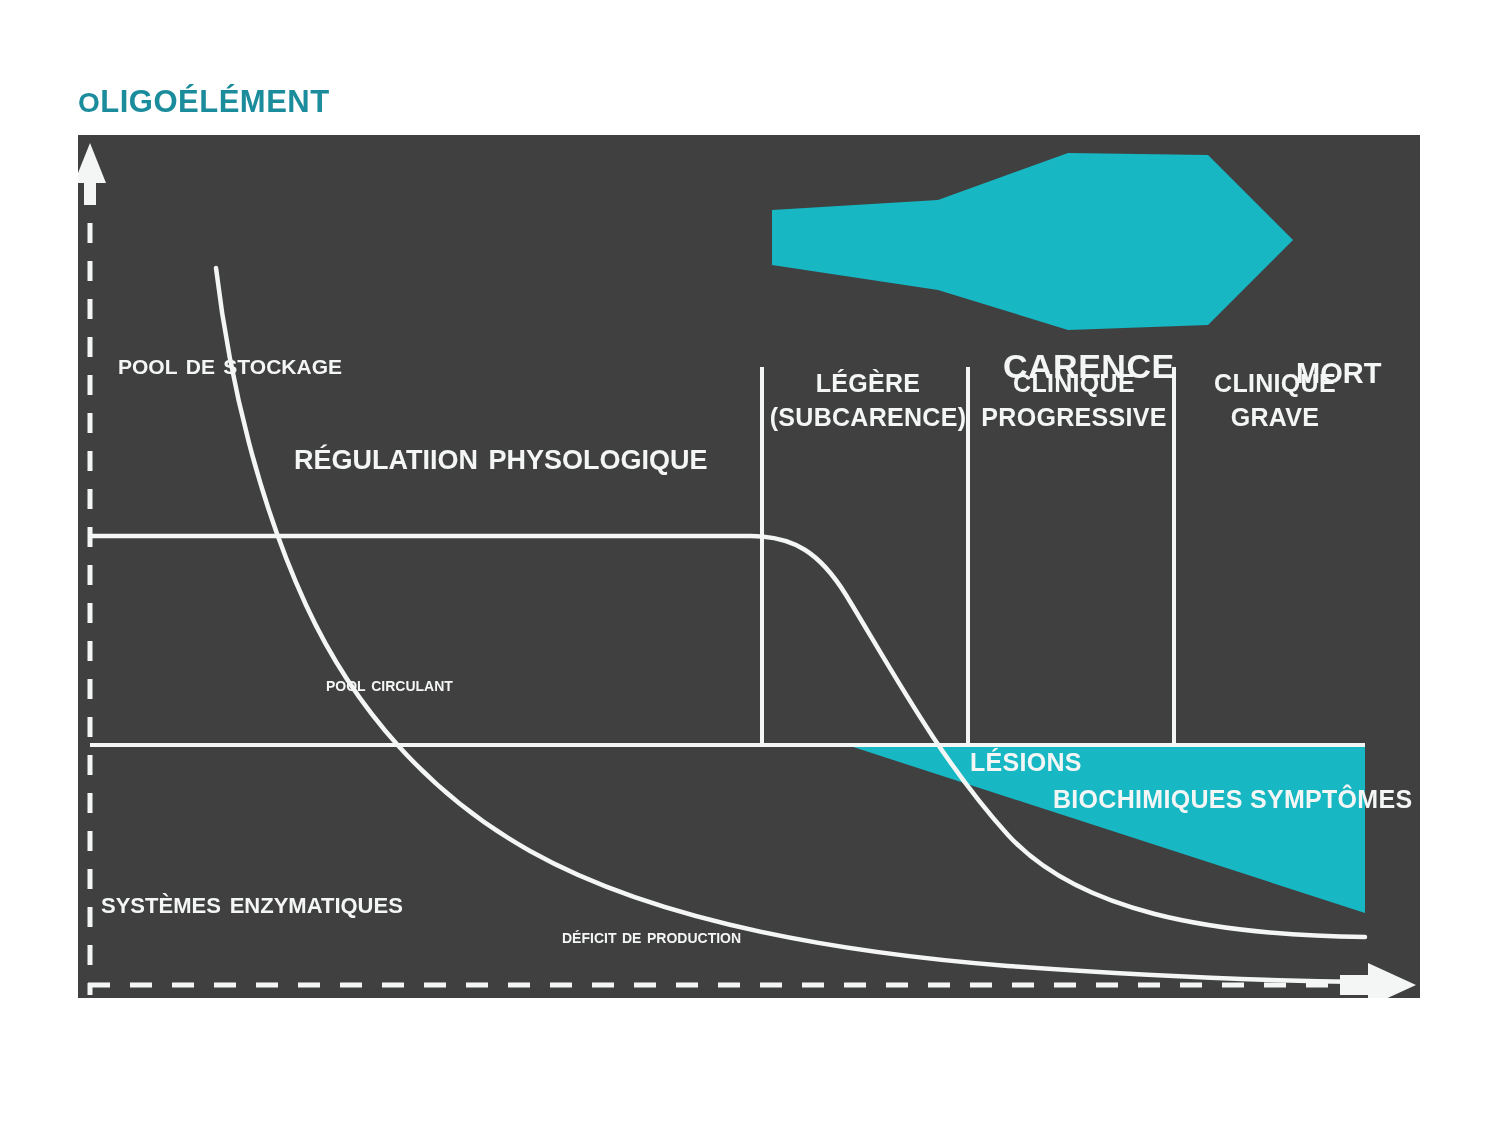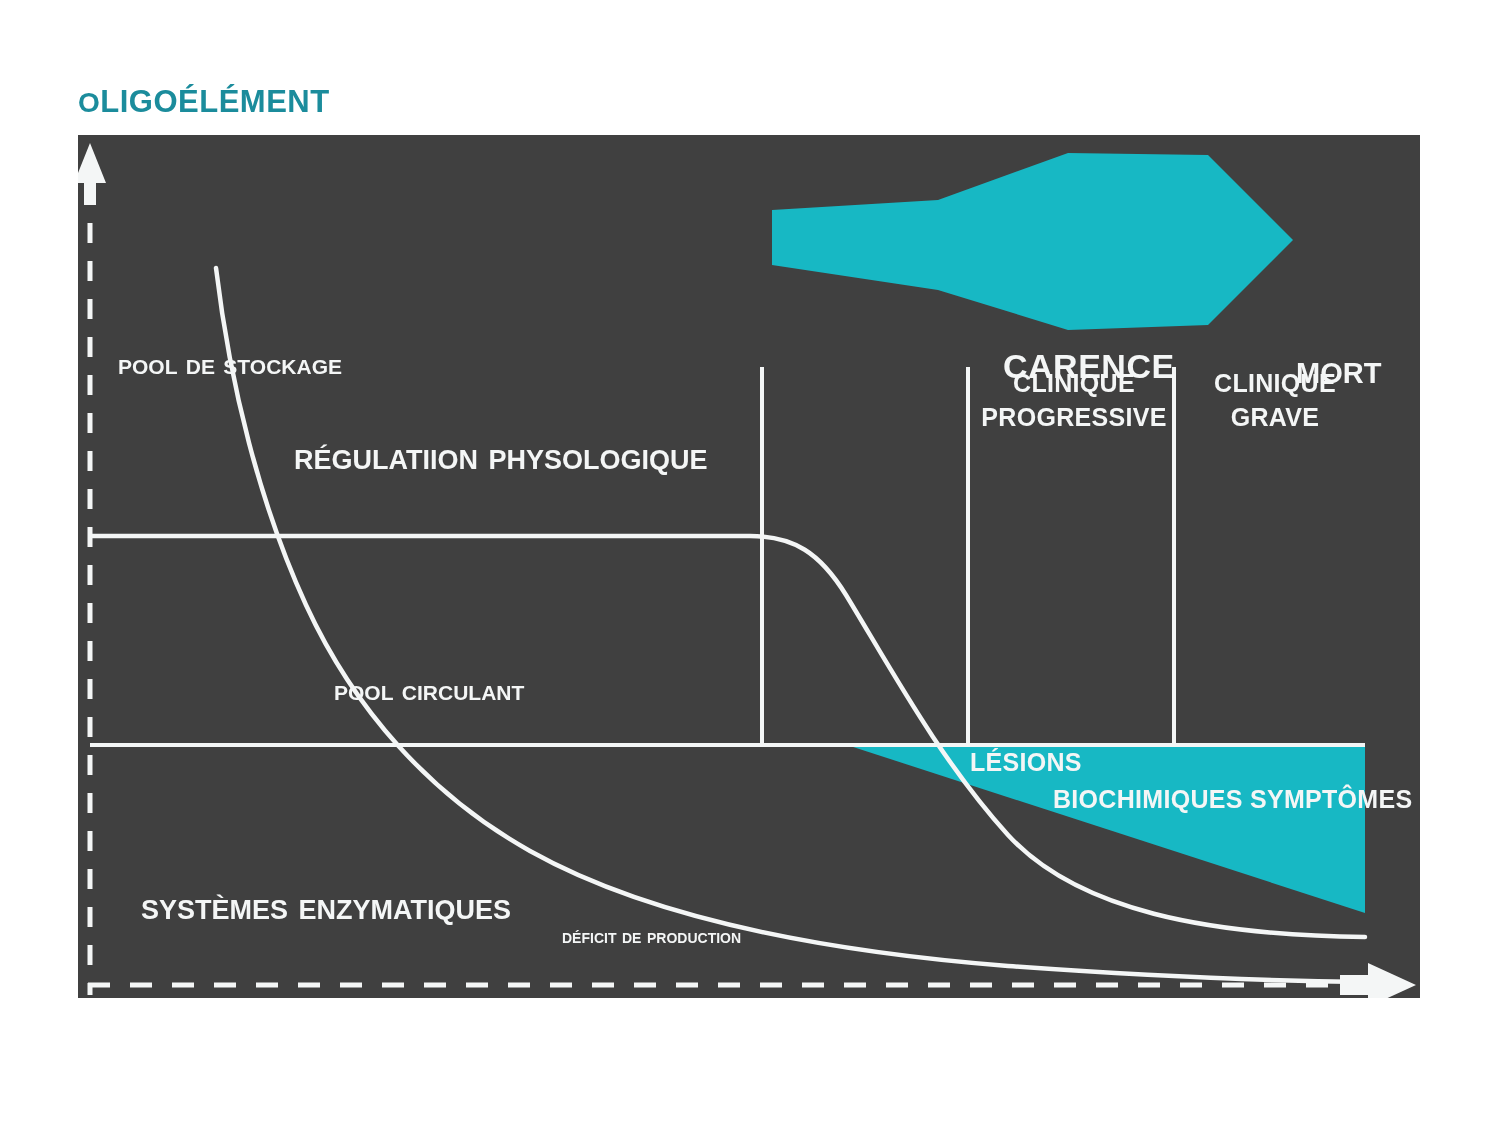--- a/index.html
+++ b/index.html
@@ -80,22 +80,22 @@
     text-transform: lowercase;
     font-weight: bold;
   }
   .upper {
     text-transform: uppercase;
     font-weight: bold;
   }
 
   .lbl-pool-stockage { left: 40px;  top: 212px; font-size: 30px; }
   .lbl-regulation    { left: 216px; top: 300px; font-size: 38px; }
-  .lbl-pool-circ     { left: 256px; top: 538px; font-size: 30px; }
-  .lbl-systemes      { left: 23px;  top: 750px; font-size: 38px; margin-left: 40px; }
+  .lbl-pool-circ     { left: 248px; top: 538px; font-size: 20px; }
+  .lbl-systemes      { left: 23px;  top: 750px; font-size: 32px; }
   .lbl-deficit       { left: 484px; top: 750px; font-size: 20px; margin-top: 40px; }
 
   .lbl-carence {
     left: 882px; top: 212px;
     font-size: 34px;
     letter-spacing: 0.5px;
     margin-left: 43px;
   }
   .lbl-mort {
     left: 1218px; top: 212px;
@@ -177,20 +177,24 @@
     <div class="lbl smallcaps lbl-deficit">Déficit de production</div>
 
     <div class="lbl upper lbl-carence">carence</div>
 
     <div class="lbl smallcaps lbl-mort">Mort</div>
 
     <div class="lbl upper lbl-lesions">lésions</div>
 
     <div class="lbl upper lbl-biochim">biochimiques symptômes</div>
 
+    <div class="phase-lbl phase-0">
+      <div>légère</div>
+      <div>(subcarence)</div>
+    </div>
     <div class="phase-lbl phase-1">
       <div>clinique</div>
       <div>progressive</div>
     </div>
     <div class="phase-lbl phase-2">
       <div>clinique</div>
       <div>grave</div>
     </div>
 
   </div>

